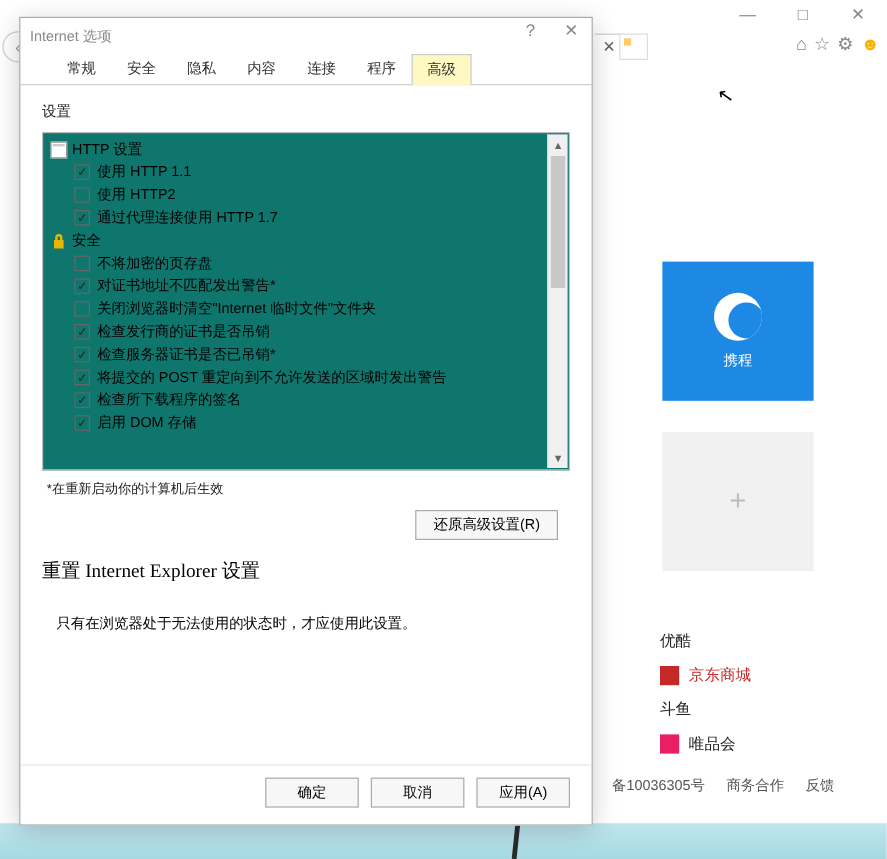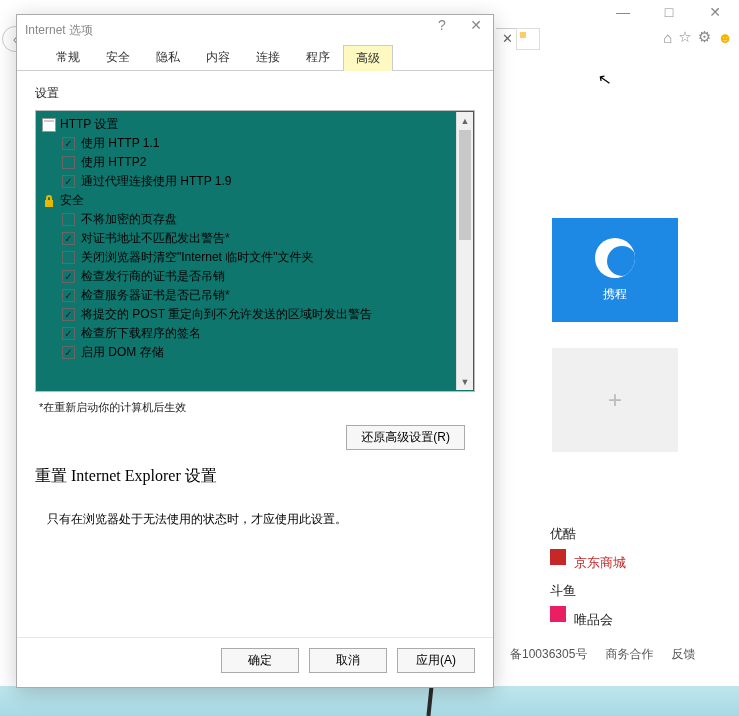--- a/index.html
+++ b/index.html
@@ -86,21 +86,21 @@
       color: #000;
       transform: rotate(-10deg);
     }
     
     .tiles {
       position: absolute;
       top: 218px; left: 552px;
       width: 126px;
     }
     .tile {
-      width: 126px; height: 104px;
+      width: 126px; height: 116px;
       margin-bottom: 26px;
       display: flex;
       flex-direction: column;
       align-items: center;
       justify-content: center;
       font-size: 12px;
     }
     .tile-blue {
       background: #1e88e5;
       color: #fff;
@@ -127,21 +127,21 @@
       font-size: 24px;
       font-weight: 200;
     }
     
     .side-links {
       position: absolute;
       top: 520px; left: 550px;
       font-size: 13px;
       line-height: 2.2;
     }
-    .side-links .row { display: flex; align-items: flex-start; gap: 8px; }
+    .side-links .row { display: flex; align-items: center; gap: 8px; }
     .side-links .badge {
       width: 16px; height: 16px;
       display: inline-block;
     }
     .badge-red { background: #c62828; }
     .badge-pink { background: #e91e63; }
     .side-links a { color: #222; text-decoration: none; }
     .side-links .red a { color: #c62828; }
     
     .bg-footer {
@@ -459,21 +459,21 @@
         <div class="tree-item">
           <span class="chk on"></span>
           <span>使用 HTTP 1.1</span>
         </div>
         <div class="tree-item">
           <span class="chk"></span>
           <span>使用 HTTP2</span>
         </div>
         <div class="tree-item">
           <span class="chk on"></span>
-          <span>通过代理连接使用 HTTP 1.9</span>
+          <span>通过代理连接使用 HTTP 1.7</span>
         </div>
 
         <div class="tree-cat">
           <span class="cat-icon cat-sec">
             <svg viewBox="0 0 14 14">
                 <path fill="#e6b800" d="M4 6V4a3 3 0 016 0v2h1v7H3V6h1zm2 0h2V4a1 1 0 00-2 0v2z"></path>
               </svg>
           </span>
           <span>安全</span>
         </div>

